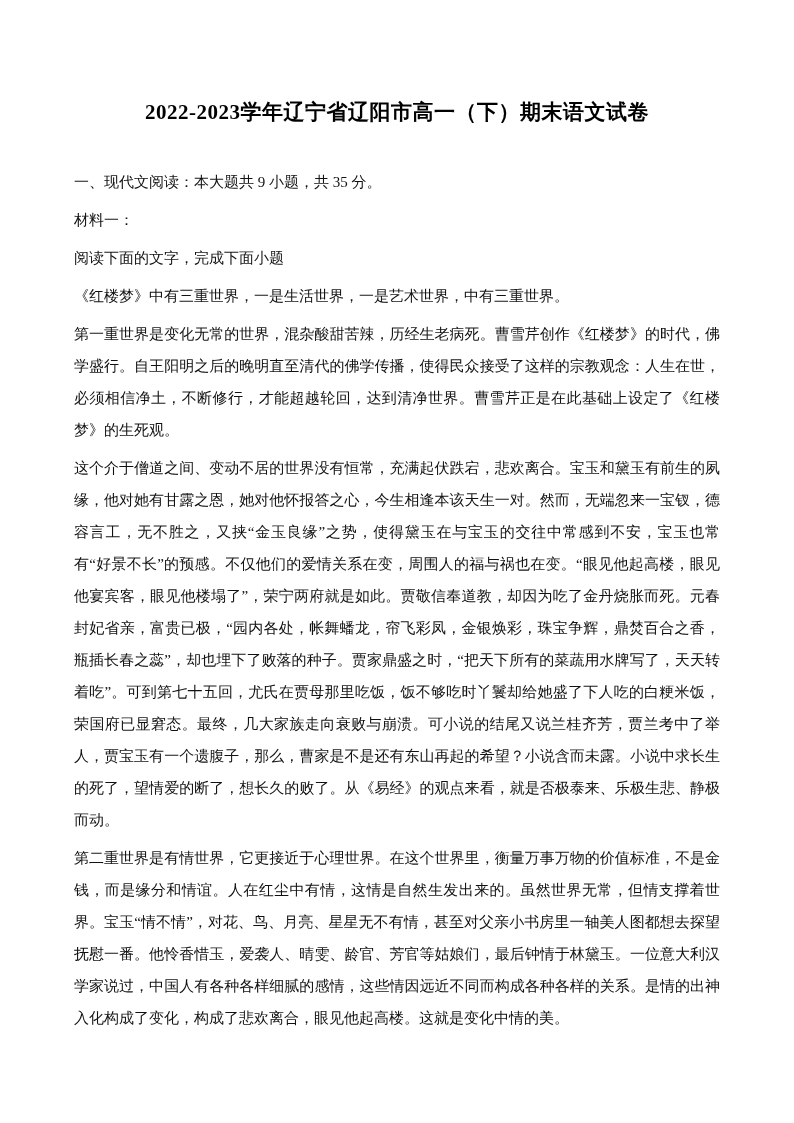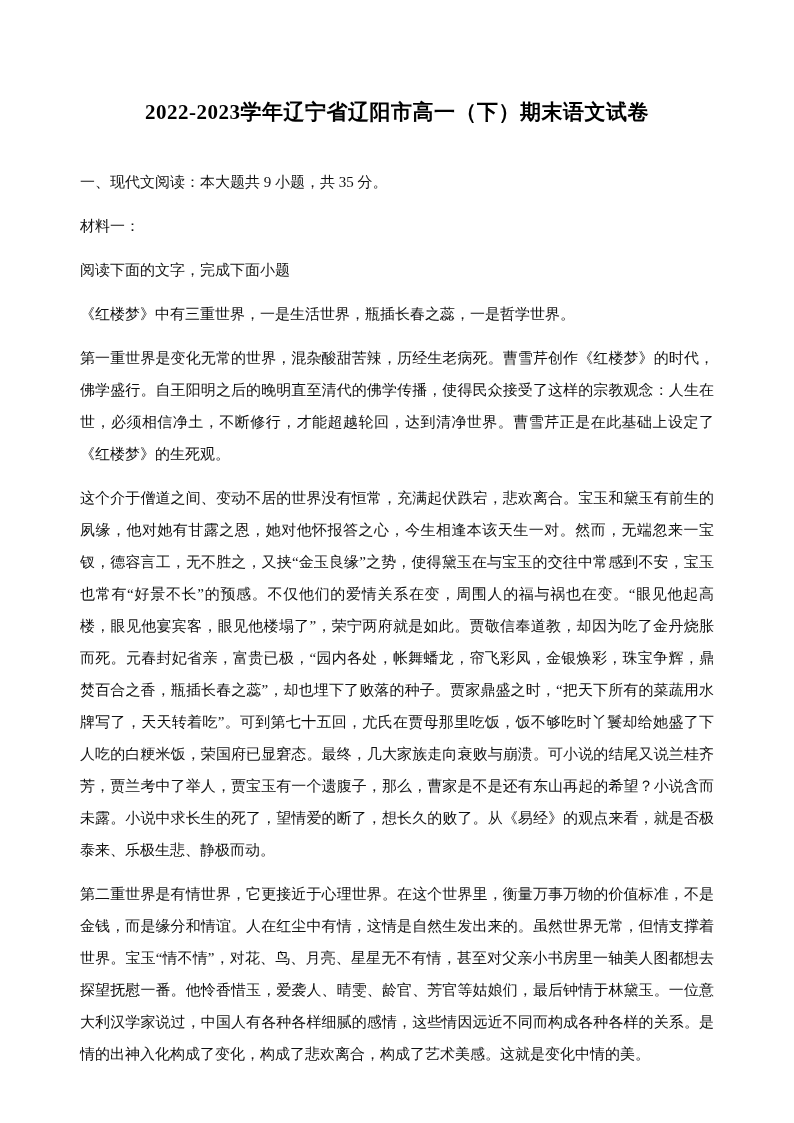--- a/index.html
+++ b/index.html
@@ -21,42 +21,42 @@
   .doc-title {
     margin: 0 0 40px 0;
     text-align: center;
     font-size: 21px;
     font-weight: bold;
     line-height: 28px;
     color: #000000;
     letter-spacing: 0.5px;
   }
   .para {
-    margin: 12px;
+    margin: 6px;
     font-size: 15px;
     line-height: 32px;
     text-align: justify;
     text-justify: inter-ideograph;
     word-break: break-all;
     color: #111111;
   }
 </style>
 </head>
 <body>
 
 <div class="page">
   <h1 class="doc-title">2022-2023学年辽宁省辽阳市高一（下）期末语文试卷</h1>
 
   <p class="para">一、现代文阅读：本大题共 9 小题，共 35 分。</p>
 
   <p class="para">材料一：</p>
 
   <p class="para">阅读下面的文字，完成下面小题</p>
 
-  <p class="para">《红楼梦》中有三重世界，一是生活世界，瓶插长春之蕊，一是哲学世界。</p>
+  <p class="para">《红楼梦》中有三重世界，一是生活世界，一是艺术世界，中有三重世界。</p>
 
   <p class="para">第一重世界是变化无常的世界，混杂酸甜苦辣，历经生老病死。曹雪芹创作《红楼梦》的时代，佛学盛行。自王阳明之后的晚明直至清代的佛学传播，使得民众接受了这样的宗教观念：人生在世，必须相信净土，不断修行，才能超越轮回，达到清净世界。曹雪芹正是在此基础上设定了《红楼梦》的生死观。</p>
 
   <p class="para">这个介于僧道之间、变动不居的世界没有恒常，充满起伏跌宕，悲欢离合。宝玉和黛玉有前生的夙缘，他对她有甘露之恩，她对他怀报答之心，今生相逢本该天生一对。然而，无端忽来一宝钗，德容言工，无不胜之，又挟“金玉良缘”之势，使得黛玉在与宝玉的交往中常感到不安，宝玉也常有“好景不长”的预感。不仅他们的爱情关系在变，周围人的福与祸也在变。“眼见他起高楼，眼见他宴宾客，眼见他楼塌了”，荣宁两府就是如此。贾敬信奉道教，却因为吃了金丹烧胀而死。元春封妃省亲，富贵已极，“园内各处，帐舞蟠龙，帘飞彩凤，金银焕彩，珠宝争辉，鼎焚百合之香，瓶插长春之蕊”，却也埋下了败落的种子。贾家鼎盛之时，“把天下所有的菜蔬用水牌写了，天天转着吃”。可到第七十五回，尤氏在贾母那里吃饭，饭不够吃时丫鬟却给她盛了下人吃的白粳米饭，荣国府已显窘态。最终，几大家族走向衰败与崩溃。可小说的结尾又说兰桂齐芳，贾兰考中了举人，贾宝玉有一个遗腹子，那么，曹家是不是还有东山再起的希望？小说含而未露。小说中求长生的死了，望情爱的断了，想长久的败了。从《易经》的观点来看，就是否极泰来、乐极生悲、静极而动。</p>
 
-  <p class="para">第二重世界是有情世界，它更接近于心理世界。在这个世界里，衡量万事万物的价值标准，不是金钱，而是缘分和情谊。人在红尘中有情，这情是自然生发出来的。虽然世界无常，但情支撑着世界。宝玉“情不情”，对花、鸟、月亮、星星无不有情，甚至对父亲小书房里一轴美人图都想去探望抚慰一番。他怜香惜玉，爱袭人、晴雯、龄官、芳官等姑娘们，最后钟情于林黛玉。一位意大利汉学家说过，中国人有各种各样细腻的感情，这些情因远近不同而构成各种各样的关系。是情的出神入化构成了变化，构成了悲欢离合，构成了艺术美感。这就是变化中情的美。</p>
+  <p class="para">第二重世界是有情世界，它更接近于心理世界。在这个世界里，衡量万事万物的价值标准，不是金钱，而是缘分和情谊。人在红尘中有情，这情是自然生发出来的。虽然世界无常，但情支撑着世界。宝玉“情不情”，对花、鸟、月亮、星星无不有情，甚至对父亲小书房里一轴美人图都想去探望抚慰一番。他怜香惜玉，爱袭人、晴雯、龄官、芳官等姑娘们，最后钟情于林黛玉。一位意大利汉学家说过，中国人有各种各样细腻的感情，这些情因远近不同而构成各种各样的关系。是情的出神入化构成了变化，构成了悲欢离合，眼见他起高楼。这就是变化中情的美。</p>
 
 </div>
 
 </body></html>

